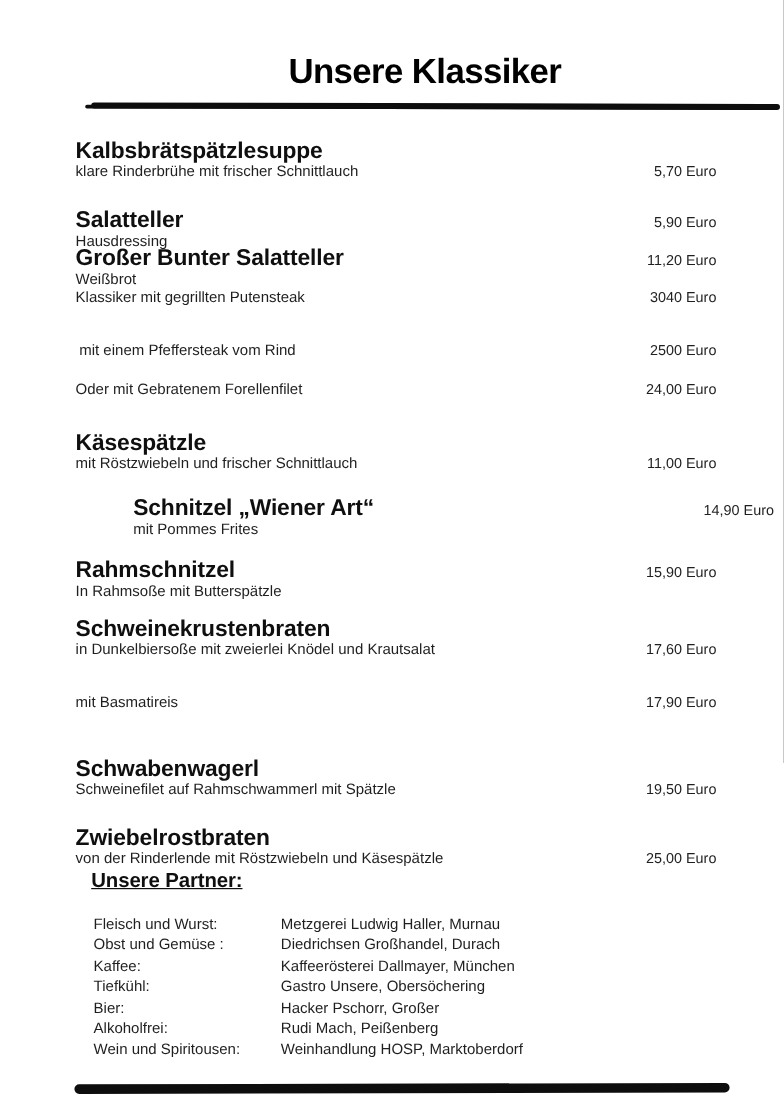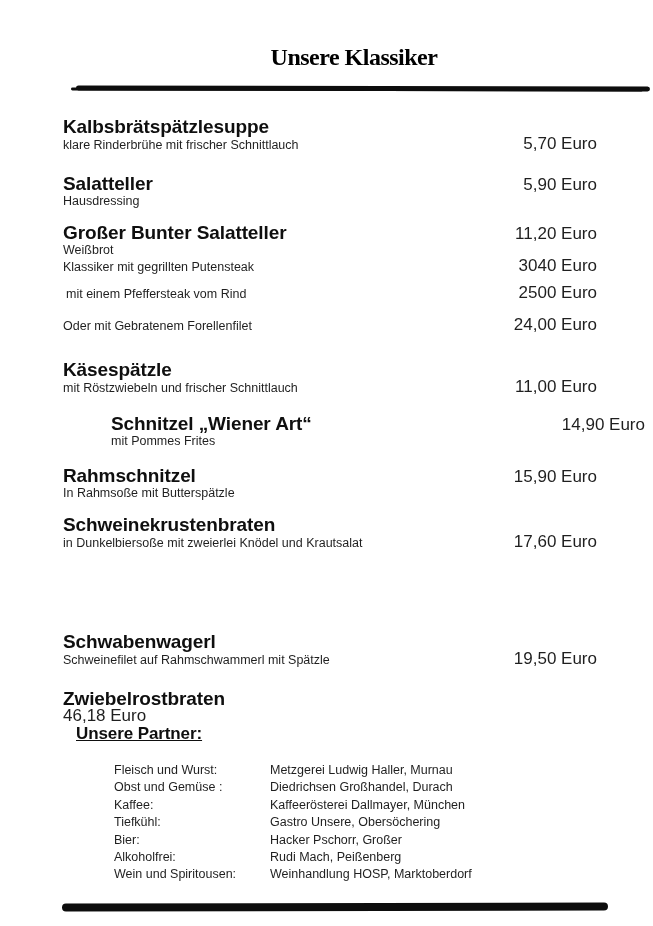--- a/index.html
+++ b/index.html
@@ -3,40 +3,40 @@
 <meta charset="utf-8">
 <style>
   html,body{margin:0;padding:0;background:#9a9a9a;}
   .page{
     position:relative;width:653px;height:926px;margin:0 auto;background:#ffffff;
     font-family:"Liberation Sans","DejaVu Sans",sans-serif;color:#1a1a1a;overflow:hidden;
   }
   .title{
     position:absolute;top:44px;left:0;width:653px;box-sizing:border-box;padding-left:55px;
     margin:0;text-align:center;color:#000;
-    font-family:Liberation Serif, serif;font-size:24px;font-weight:bold;letter-spacing:-0.5px;
+    font-family:Liberation Sans, sans-serif;font-size:29px;font-weight:bold;letter-spacing:-0.5px;
   }
   .rule{position:absolute;background:#0d0d0d;}
   .rule-top{left:76px;top:86px;width:574px;height:5px;border-radius:3px;transform:rotate(0.12deg);
     box-shadow:-6px 1px 0 -1px #0d0d0d;}
   .rule-bottom{left:62px;top:903px;width:546px;height:8px;border-radius:4px;transform:rotate(-0.12deg);}
   .item{position:absolute;left:63px;width:534px;}
   .item.indent{left:66px;width:531px;}
   .row{display:flex;justify-content:space-between;align-items:baseline;}
   .name-row{line-height:18px;}
   .desc-row{line-height:15px;gap:29px;}
   .name{font-weight:bold;font-size:19px;color:#0f0f0f;letter-spacing:-0.1px;}
   .desc{font-size:12.5px;color:#1f1f1f;}
-  .price{font-size:17px;color:#1f1f1f;white-space:nowrap;}
+  .price{font-size:12px;color:#1f1f1f;white-space:nowrap;}
   .partners-heading{
     position:absolute;left:76px;top:724px;margin:0;color:#0f0f0f;
     font-size:17px;font-weight:bold;text-decoration:underline;letter-spacing:-0.1px;
   }
   .partners{position:absolute;left:78px;top:762px;width:500px;}
-  .partner-row{display:flex;line-height:17.4px;font-size:12.5px;color:#1f1f1f;margin-left:36px;}
+  .partner-row{display:flex;line-height:17.4px;font-size:12.5px;color:#1f1f1f;}
   .partner-label{width:156px;flex:none;}
   .partner-value{flex:1;}
 </style>
 </head>
 <body>
 
 <div class="page">
   <h1 class="title">Unsere Klassiker</h1>
   <div class="rule rule-top"></div>
 
@@ -52,21 +52,21 @@
       </section>
       <section class="item" style="top: 175px;">
         <div class="row name-row">
           <span class="name">Salatteller</span>
           <span class="price">5,90 Euro</span>
         </div>
         <div class="row desc-row">
           <span class="desc">Hausdressing</span>
         </div>
       </section>
-      <section class="item" style="top: 224px;">
+      <section class="item" style="top: 207px;">
         <div class="row name-row">
           <span class="name">Großer Bunter Salatteller</span>
           <span class="price">11,20 Euro</span>
         </div>
         <div class="row desc-row">
           <span class="desc">Weißbrot</span>
         </div>
         <div class="row desc-row">
           <span class="desc">Klassiker mit gegrillten Putensteak</span>
           <span class="price">3040 Euro</span>
@@ -114,36 +114,41 @@
       <section class="item" style="top: 516px;">
         <div class="row name-row">
           <span class="name">Schweinekrustenbraten</span>
         </div>
         <div class="row desc-row">
           <span class="desc">in Dunkelbiersoße mit zweierlei Knödel und Krautsalat</span>
           <span class="price">17,60 Euro</span>
         </div>
       </section>
       <section class="item" style="top: 578px;">
+        <div class="row desc-row">
+          <span class="desc">mit Basmatireis</span>
+          <span class="price">17,90 Euro</span>
+        </div>
       </section>
       <section class="item" style="top: 633px;">
         <div class="row name-row">
           <span class="name">Schwabenwagerl</span>
         </div>
         <div class="row desc-row">
           <span class="desc">Schweinefilet auf Rahmschwammerl mit Spätzle</span>
           <span class="price">19,50 Euro</span>
         </div>
       </section>
       <section class="item" style="top: 690px;">
         <div class="row name-row">
           <span class="name">Zwiebelrostbraten</span>
         </div>
         <div class="row desc-row">
-          <span class="price">46,18 Euro</span>
+          <span class="desc">von der Rinderlende mit Röstzwiebeln und Käsespätzle</span>
+          <span class="price">25,00 Euro</span>
         </div>
       </section>
     </div>
 
   <h2 class="partners-heading">Unsere Partner:</h2>
   <div class="partners">
       <div class="partner-row">
         <span class="partner-label">Fleisch und Wurst:</span>
         <span class="partner-value">Metzgerei Ludwig Haller, Murnau</span>
       </div>

